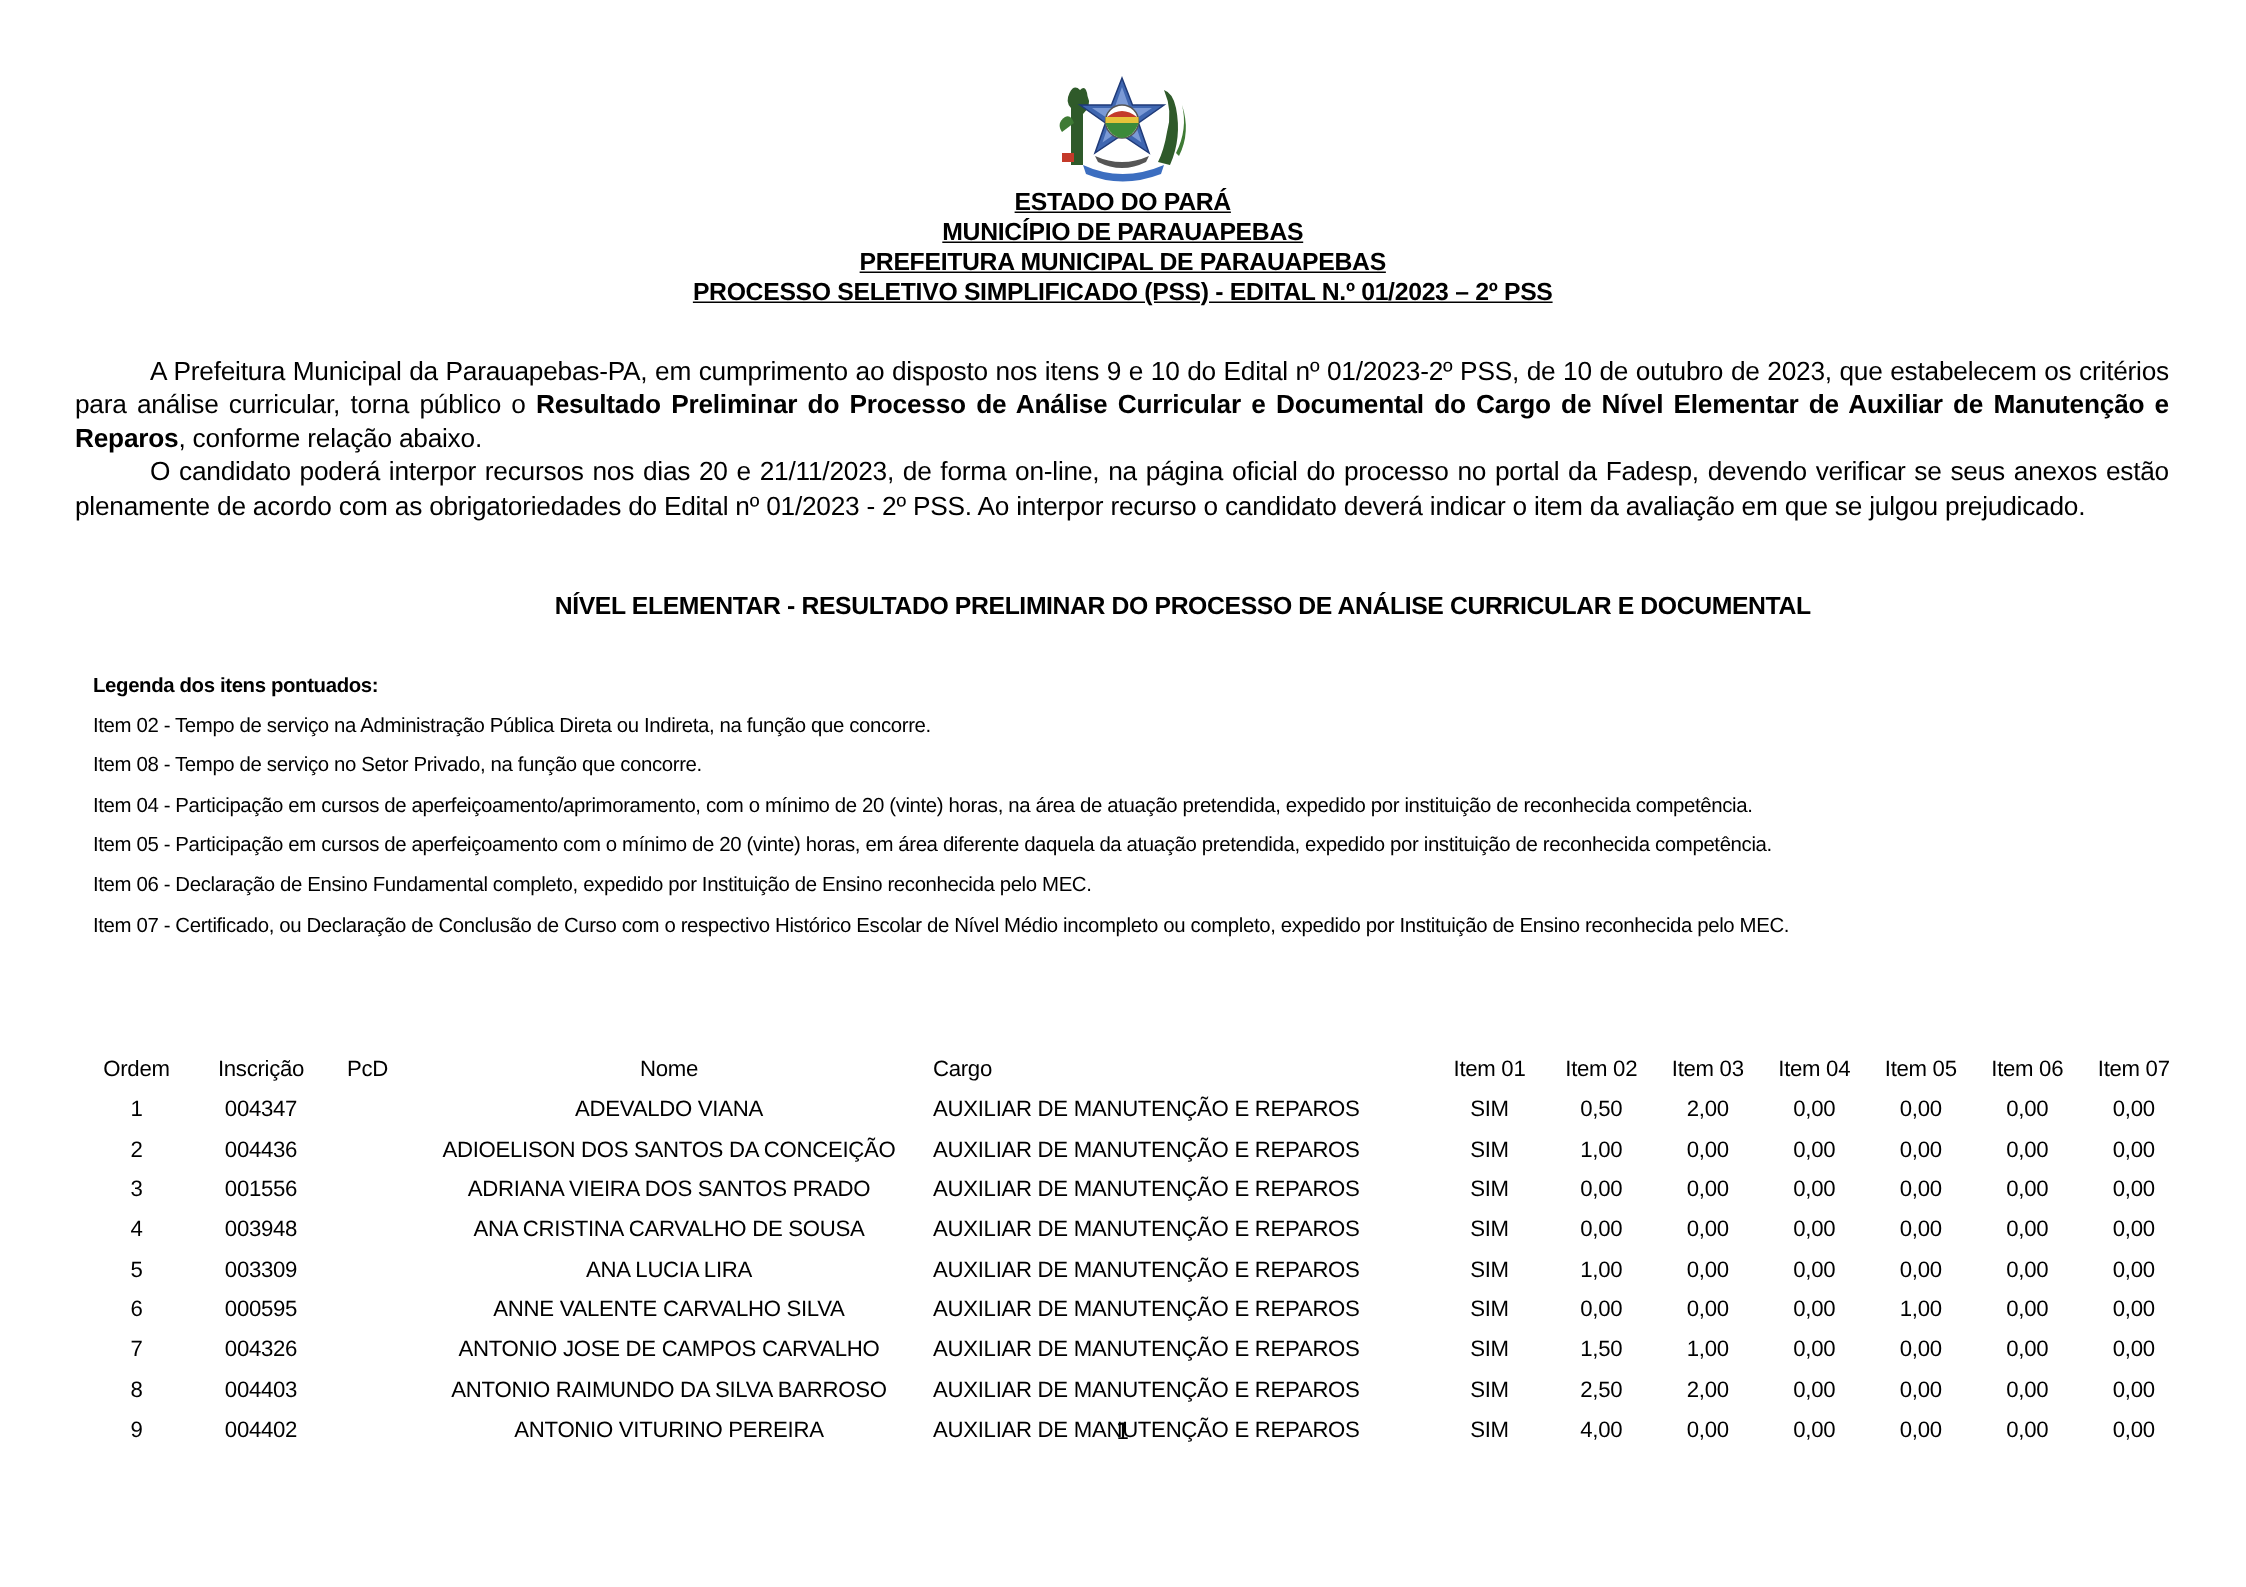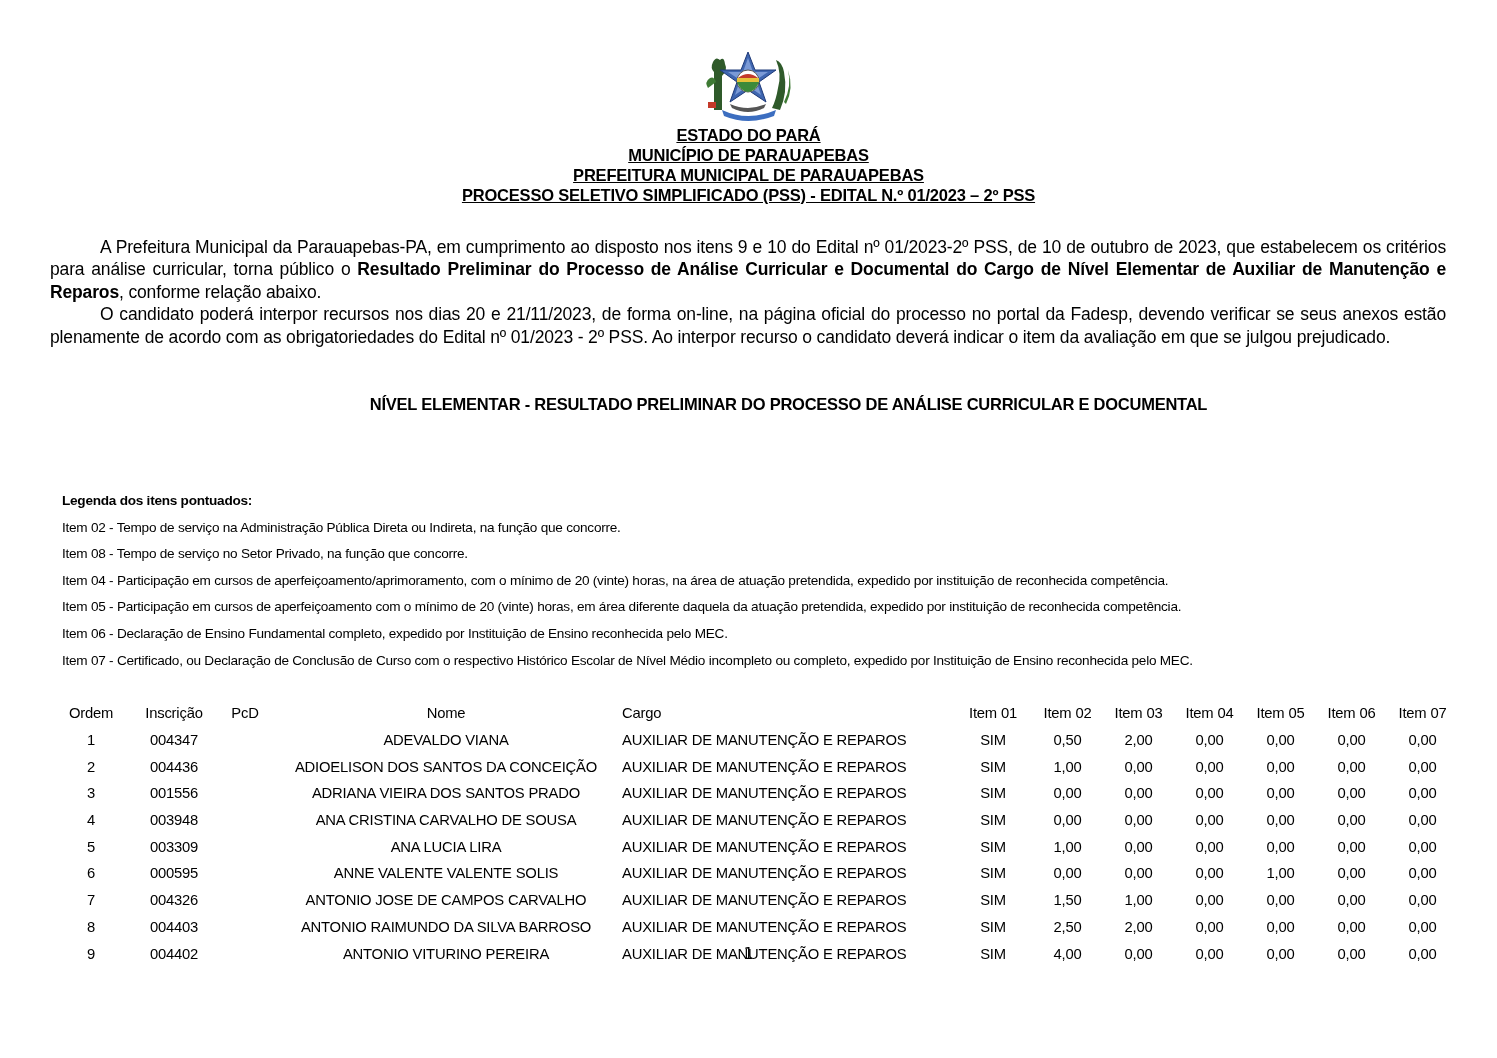--- a/index.html
+++ b/index.html
@@ -6,21 +6,21 @@
   body { width: 1497px; height: 1058px; position: relative; overflow: hidden; color: #000; font-family: "Liberation Sans", sans-serif; }
   .page { position: absolute; left: 0; top: 0; width: 1497px; height: 1058px; }
   .logo { position: absolute; left: 700px; top: 48px; width: 96px; height: 76px; }
   .header { position: absolute; left: 0; width: 1497px; text-align: center; font-weight: bold; font-size: 16.5px; line-height: 20px; letter-spacing: -0.2px; }
   .header div { white-space: nowrap; }
   .intro { position: absolute; left: 50px; top: 236px; width: 1396px; font-size: 17.5px; line-height: 22.4px; text-align: justify; letter-spacing: -0.15px; }
   .intro p { margin: 0; text-indent: 50px; }
   .section-title { position: absolute; left: 0; top: 395px; width: 1497px; text-align: center; font-weight: bold; font-size: 16.5px; letter-spacing: -0.25px; white-space: nowrap; padding-left: 40px; }
   .legend { position: absolute; left: 62px; top: 447px; font-size: 13.6px; letter-spacing: -0.25px; }
   .legend .ln { height: 26.6px; line-height: 20px; white-space: nowrap; }
-  .legend .ttl { font-weight: bold; margin-top: 44px; }
+  .legend .ttl { font-weight: bold; }
   table.results { position: absolute; left: 58px; top: 700px; border-collapse: collapse; font-size: 14.8px; letter-spacing: -0.2px; }
   table.results th, table.results td { padding: 0; height: 26.7px; font-weight: normal; white-space: nowrap; vertical-align: middle; }
   .c-ord { width: 66px; text-align: center; }
   .c-ins { width: 100px; text-align: center; }
   .c-pcd { width: 42px; text-align: center; }
   .c-nome { width: 352px; text-align: center; padding-left: 4px !important; }
   .c-cargo { width: 332px; text-align: left; }
   .c-item { width: 71px; text-align: center; }
   .c-item1 { width: 78px; text-align: center; }
   .pagenum { position: absolute; left: 0; top: 945px; width: 1497px; text-align: center; font-family: "DejaVu Sans", sans-serif; font-size: 15px; }
@@ -160,21 +160,21 @@
           <td class="c-item">0,00</td>
           <td class="c-item">0,00</td>
           <td class="c-item">0,00</td>
           <td class="c-item">0,00</td>
           <td class="c-item">0,00</td>
         </tr>
         <tr>
           <td class="c-ord">6</td>
           <td class="c-ins">000595</td>
           <td class="c-pcd"></td>
-          <td class="c-nome">ANNE VALENTE VALENTE SOLIS</td>
+          <td class="c-nome">ANNE VALENTE CARVALHO SILVA</td>
           <td class="c-cargo">AUXILIAR DE MANUTENÇÃO E REPAROS</td>
           <td class="c-item1">SIM</td>
           <td class="c-item">0,00</td>
           <td class="c-item">0,00</td>
           <td class="c-item">0,00</td>
           <td class="c-item">1,00</td>
           <td class="c-item">0,00</td>
           <td class="c-item">0,00</td>
         </tr>
         <tr>

